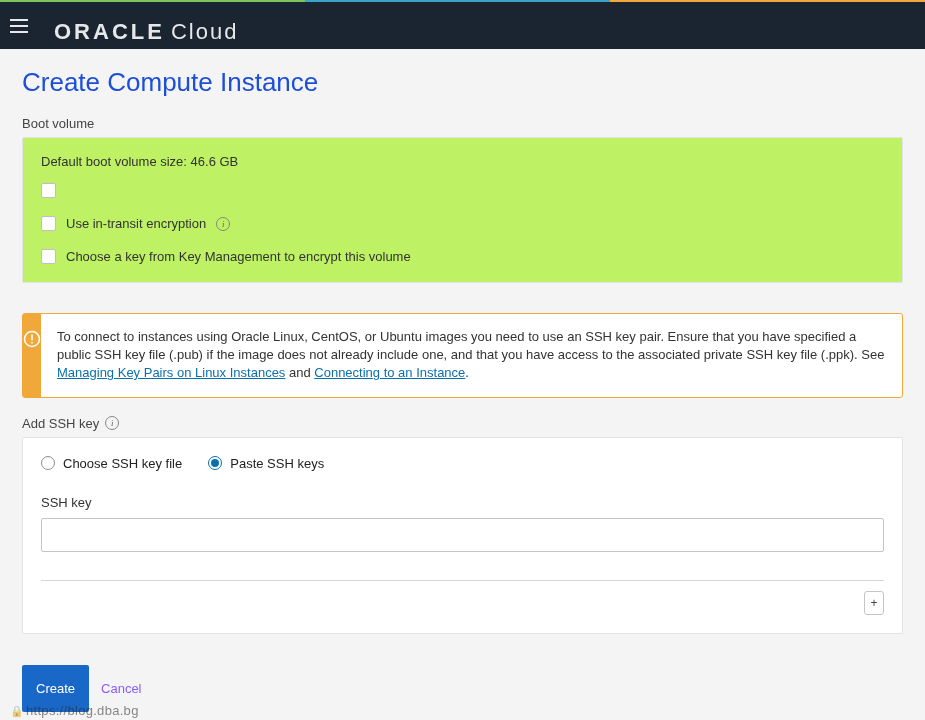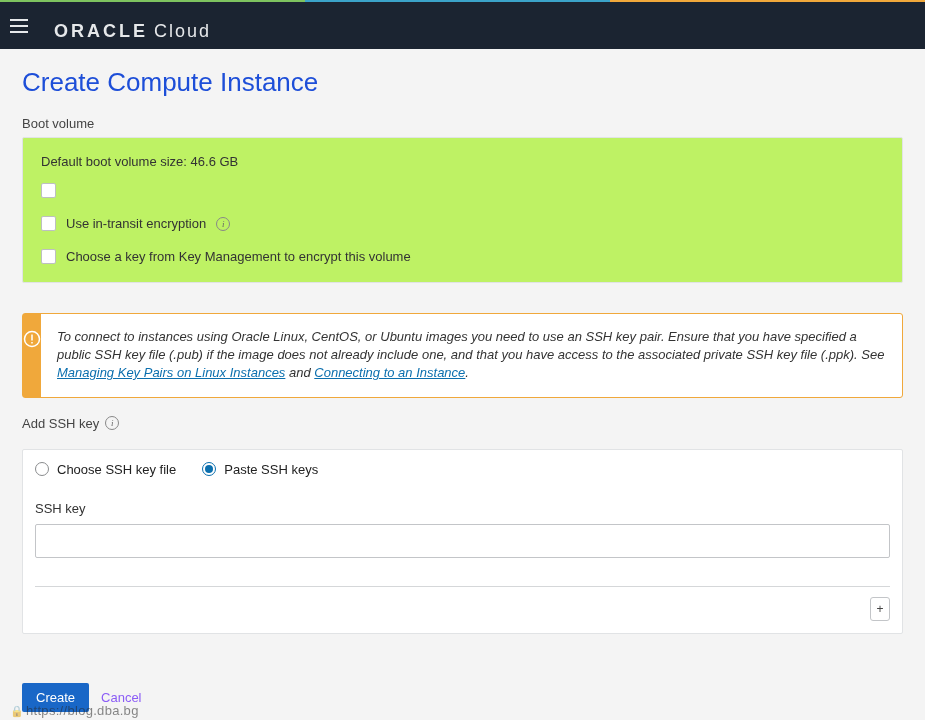--- a/index.html
+++ b/index.html
@@ -27,21 +27,21 @@
       width: 24px; height: 24px;
       display: flex; flex-direction: column; justify-content: center; gap: 4px;
       cursor: pointer;
       margin-right: 20px;
     }
     .hamburger span {
       display: block; height: 2px; background: #e6e8ea; width: 18px;
     }
     .brand {
       color: #e6e8ea;
-      font-size: 18px;
+      font-size: 22px;
       display: flex; align-items: baseline; gap: 6px;
       letter-spacing: 2px;
       margin-top: 12px;
     }
     .brand .bold { font-weight: 700; letter-spacing: 3px; }
     .brand .light { font-weight: 300; letter-spacing: 2px; }
     .content {
       padding: 18px 22px;
     }
     h1 {
@@ -91,41 +91,40 @@
       flex-shrink: 0;
     }
     .alert {
       display: flex;
       margin-top: 30px;
       border: 1px solid #f0a83b;
       border-radius: 3px;
       background: #fff;
       font-size: 13px;
       line-height: 1.4;
-      font-style: italic;
     }
     .alert-icon-col {
       width: 36px;
       background: #f0a83b;
       display: flex; align-items: flex-start; justify-content: center;
       padding-top: 16px;
     }
     .alert-icon-col svg { width: 18px; height: 18px; }
     .alert-body {
       padding: 14px 16px;
       color: #333;
     }
     .alert-body a { color: #0b6fae; text-decoration: underline; cursor: pointer; }
     .ssh-section { margin-top: 18px; }
     .ssh-panel {
       background: #fff;
       border: 1px solid #e1e3e5;
       border-radius: 2px;
-      padding: 12px;
-      margin-top: 18px;
+      padding: 18px;
+      margin-top: 6px;
     }
     .radio-row {
       display: flex; align-items: center; gap: 26px;
       font-size: 13px;
       margin-bottom: 24px;
     }
     .radio-opt {
       display: flex; align-items: center; gap: 8px;
       cursor: pointer;
     }
@@ -180,21 +179,21 @@
       position: absolute;
       left: 0; right: 0;
       bottom: 0;
       padding: 8px 22px 8px 22px;
       display: flex; align-items: center; gap: 12px;
     }
     .btn-primary {
       background: #1967c7;
       color: #fff;
       border: none;
-      padding: 7px 14px;
+      padding: 16px 14px;
       font-size: 13px;
       border-radius: 2px;
       cursor: pointer;
     }
     .btn-link {
       color: #8b5cf6;
       font-size: 13px;
       cursor: pointer;
       text-decoration: none;
     }

